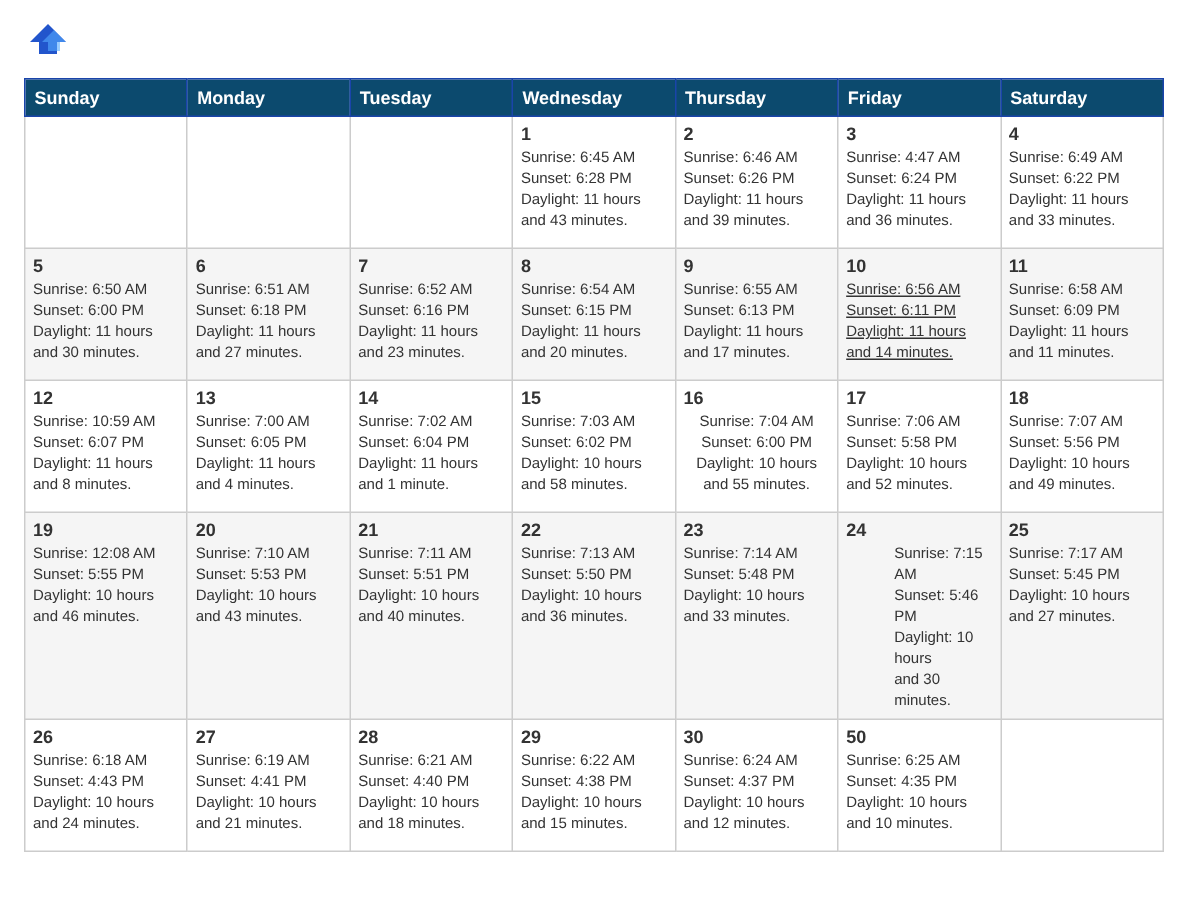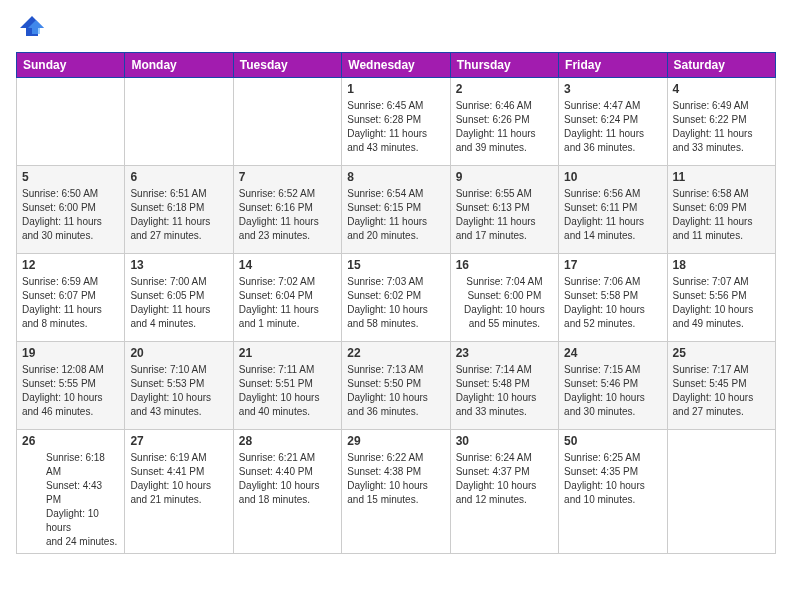--- a/index.html
+++ b/index.html
@@ -38,21 +38,21 @@
     .calendar-subtitle {
       font-size: 14px;
       color: #555;
     }
     table {
       width: 100%;
       border-collapse: collapse;
       table-layout: fixed;
     }
     thead th {
-      background-color: #a21caf;
+      background-color: #0c4a6e;
       color: #fff;
       font-size: 12px;
       font-weight: bold;
       text-align: left;
       padding: 5px 6px;
       border: 1px solid #1a44aa;
     }
     tbody td {
       vertical-align: top;
       border: 1px solid #ccc;
@@ -178,37 +178,37 @@
         </td>
         <td>
           <div class="day-number">9</div>
           <div class="day-info" style="white-space: pre-line;">Sunrise: 6:55 AM
 Sunset: 6:13 PM
 Daylight: 11 hours
 and 17 minutes.</div>
         </td>
         <td>
           <div class="day-number">10</div>
-          <div class="day-info" style="white-space: pre-line;">Sunrise: 6:56 AM
+          <div class="day-info" style="white-space: pre-line; text-decoration: underline;">Sunrise: 6:56 AM
 Sunset: 6:11 PM
 Daylight: 11 hours
 and 14 minutes.</div>
         </td>
         <td>
           <div class="day-number">11</div>
           <div class="day-info" style="white-space: pre-line;">Sunrise: 6:58 AM
 Sunset: 6:09 PM
 Daylight: 11 hours
 and 11 minutes.</div>
         </td>
       </tr>
       <tr>
         <td>
           <div class="day-number">12</div>
-          <div class="day-info" style="white-space: pre-line;">Sunrise: 6:59 AM
+          <div class="day-info" style="white-space: pre-line;">Sunrise: 10:59 AM
 Sunset: 6:07 PM
 Daylight: 11 hours
 and 8 minutes.</div>
         </td>
         <td>
           <div class="day-number">13</div>
           <div class="day-info" style="white-space: pre-line;">Sunrise: 7:00 AM
 Sunset: 6:05 PM
 Daylight: 11 hours
 and 4 minutes.</div>
@@ -280,37 +280,37 @@
         </td>
         <td>
           <div class="day-number">23</div>
           <div class="day-info" style="white-space: pre-line;">Sunrise: 7:14 AM
 Sunset: 5:48 PM
 Daylight: 10 hours
 and 33 minutes.</div>
         </td>
         <td>
           <div class="day-number">24</div>
-          <div class="day-info" style="white-space: pre-line;">Sunrise: 7:15 AM
+          <div class="day-info" style="white-space: pre-line; margin-left: 32px;">Sunrise: 7:15 AM
 Sunset: 5:46 PM
 Daylight: 10 hours
 and 30 minutes.</div>
         </td>
         <td>
           <div class="day-number">25</div>
           <div class="day-info" style="white-space: pre-line;">Sunrise: 7:17 AM
 Sunset: 5:45 PM
 Daylight: 10 hours
 and 27 minutes.</div>
         </td>
       </tr>
       <tr>
         <td>
           <div class="day-number">26</div>
-          <div class="day-info" style="white-space: pre-line; margin-left: 24px;">Sunrise: 6:18 AM
+          <div class="day-info" style="white-space: pre-line;">Sunrise: 6:18 AM
 Sunset: 4:43 PM
 Daylight: 10 hours
 and 24 minutes.</div>
         </td>
         <td>
           <div class="day-number">27</div>
           <div class="day-info" style="white-space: pre-line;">Sunrise: 6:19 AM
 Sunset: 4:41 PM
 Daylight: 10 hours
 and 21 minutes.</div>

